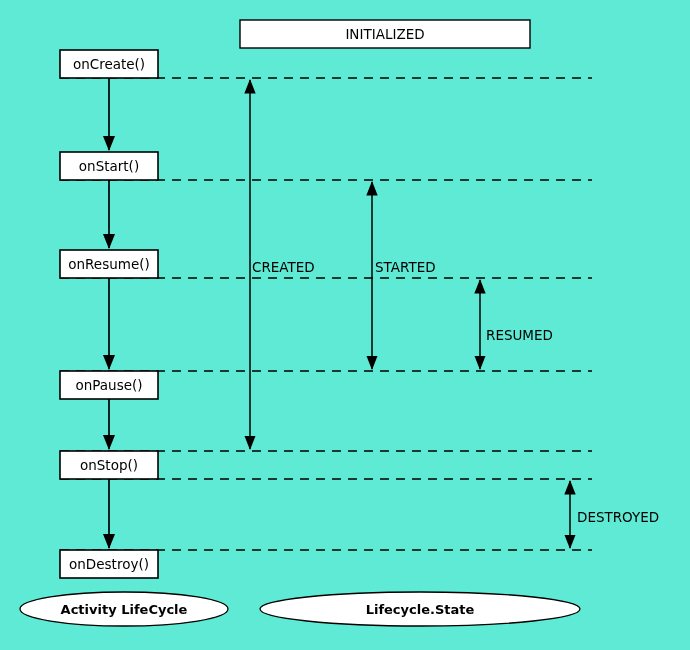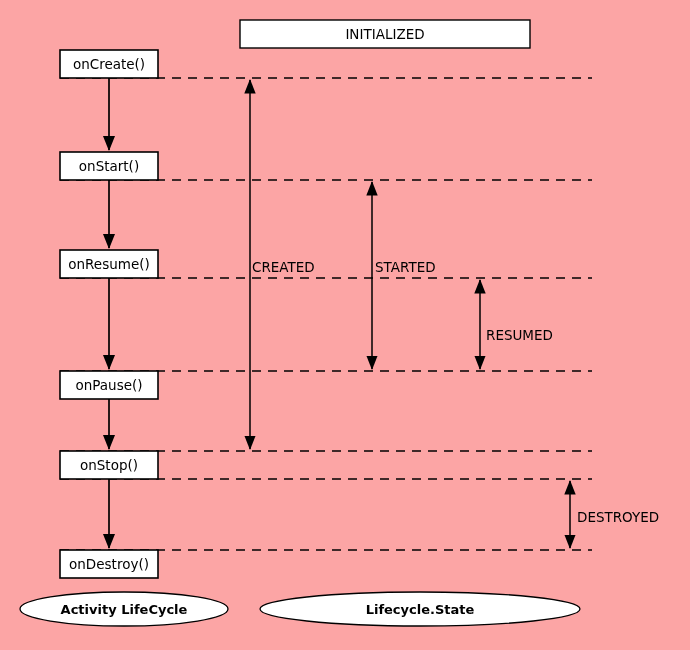--- a/index.html
+++ b/index.html
@@ -9,21 +9,21 @@
     background: #ffffff;
   }
   body {
     font-family: "DejaVu Sans", "Liberation Sans", sans-serif;
     color: #000000;
   }
   #diagram-root {
     position: relative;
     width: 690px;
     height: 650px;
-    background: #fca5a5;
+    background: #5eead4;
     overflow: hidden;
   }
   #diagram-svg {
     position: absolute;
     top: 0;
     left: 0;
     width: 690px;
     height: 650px;
     display: block;
   }

